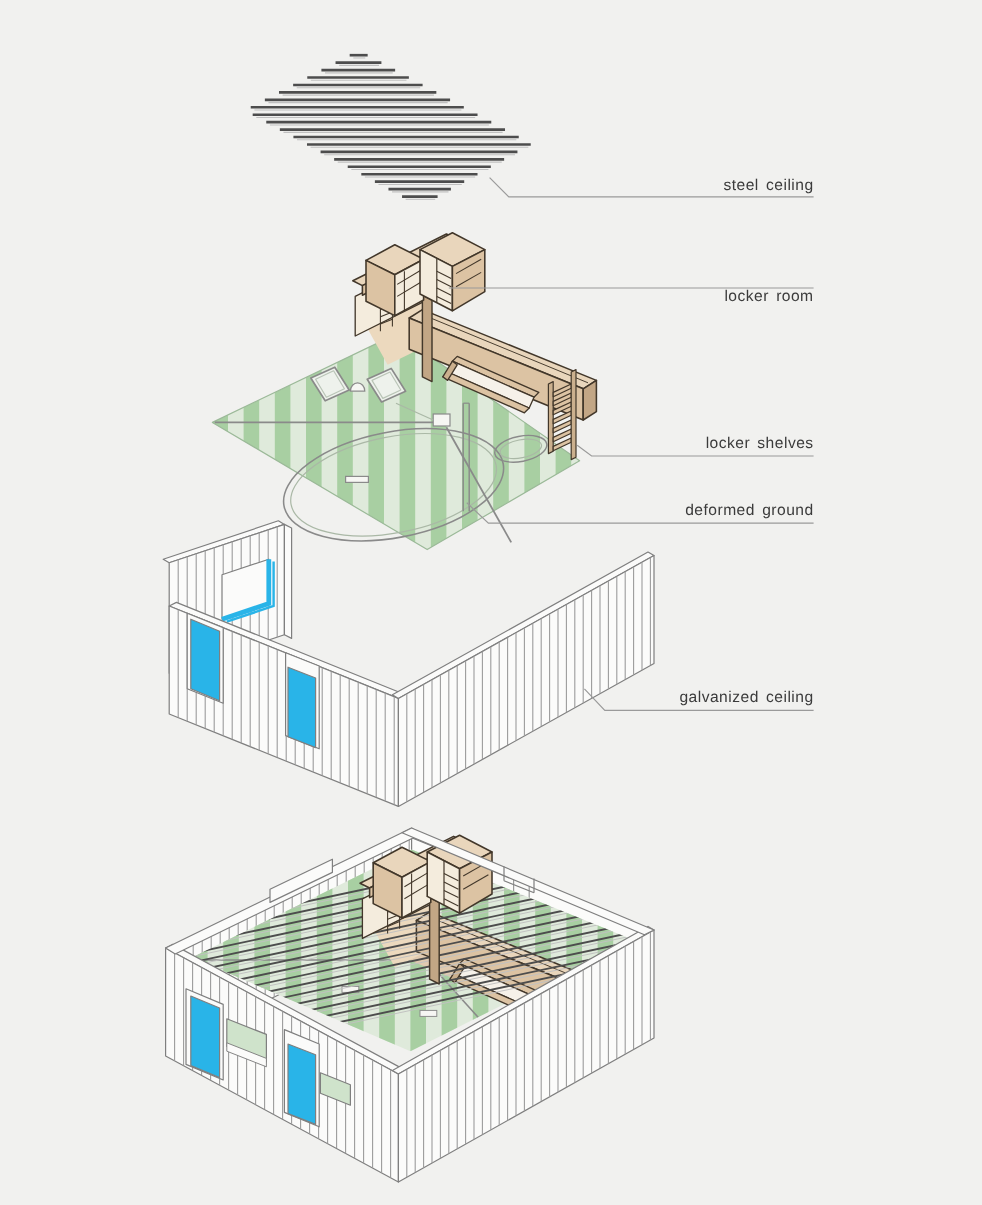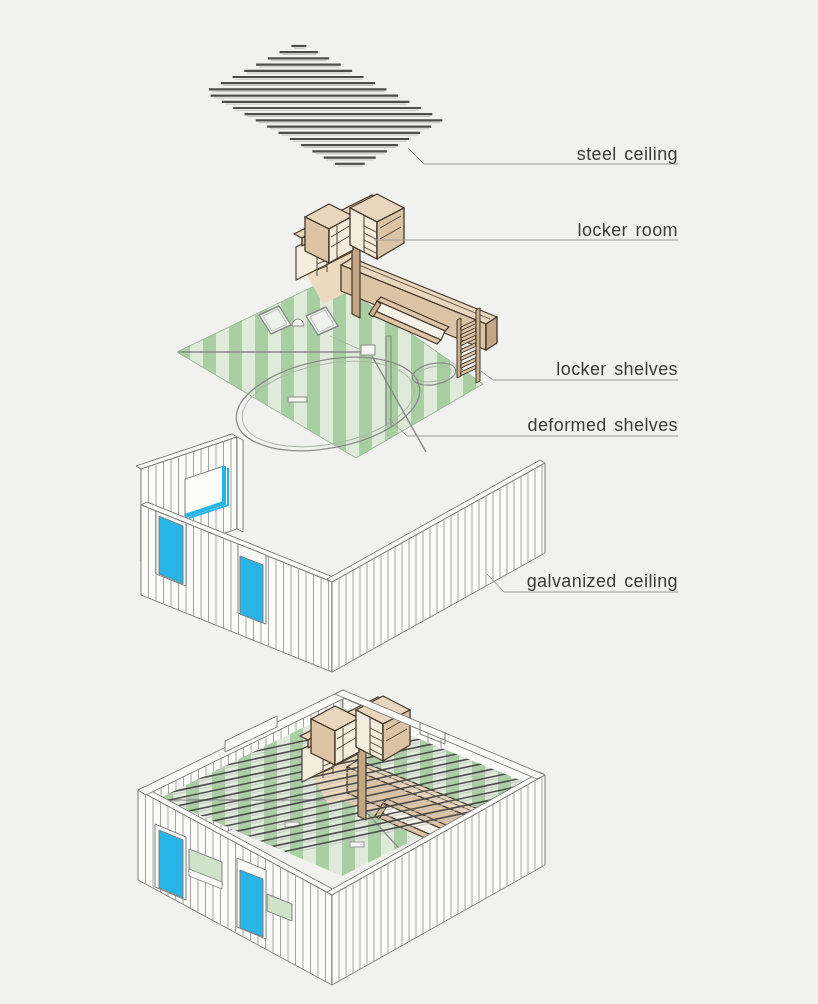--- a/index.html
+++ b/index.html
@@ -7,21 +7,21 @@
     width:818px;height:1004px;
     background:#f1f1ef;
     font-family:"Liberation Sans", sans-serif;
     position:relative;overflow:hidden;
   }
   #scene{position:absolute;left:0;top:0;}
   .label{
     position:absolute;
     right:140px;
     text-align:center;
-    font-size:18px;
+    font-size:13px;
     letter-spacing:.4px;
     word-spacing:2px;
     color:#3b3b3b;
     white-space:nowrap;
     line-height:16px;
   }
 </style>
 </head>
 <body>
 
@@ -487,24 +487,24 @@
         <line x1="420" y1="722" x2="420" y2="734" stroke="#7f7f7f" stroke-width="1" stroke-linecap="butt"></line>
         <line x1="445" y1="732" x2="445" y2="744" stroke="#7f7f7f" stroke-width="1" stroke-linecap="butt"></line>
         <line x1="420" y1="734" x2="445" y2="744" stroke="#7f7f7f" stroke-width="1" stroke-linecap="butt"></line>
       </g>
     </g>
   </svg>
 
 <div class="label" style="top:146px">
   <span>steel ceiling</span>
 </div>
-<div class="label" style="top:222px">
+<div class="label" style="top:239px">
   <span>locker room</span>
 </div>
 <div class="label" style="top:361px">
   <span>locker shelves</span>
 </div>
 <div class="label" style="top:417px">
-  <span>deformed shelves</span>
+  <span>deformed ground</span>
 </div>
 <div class="label" style="top:573px">
   <span>galvanized ceiling</span>
 </div>
 
 </body></html>

